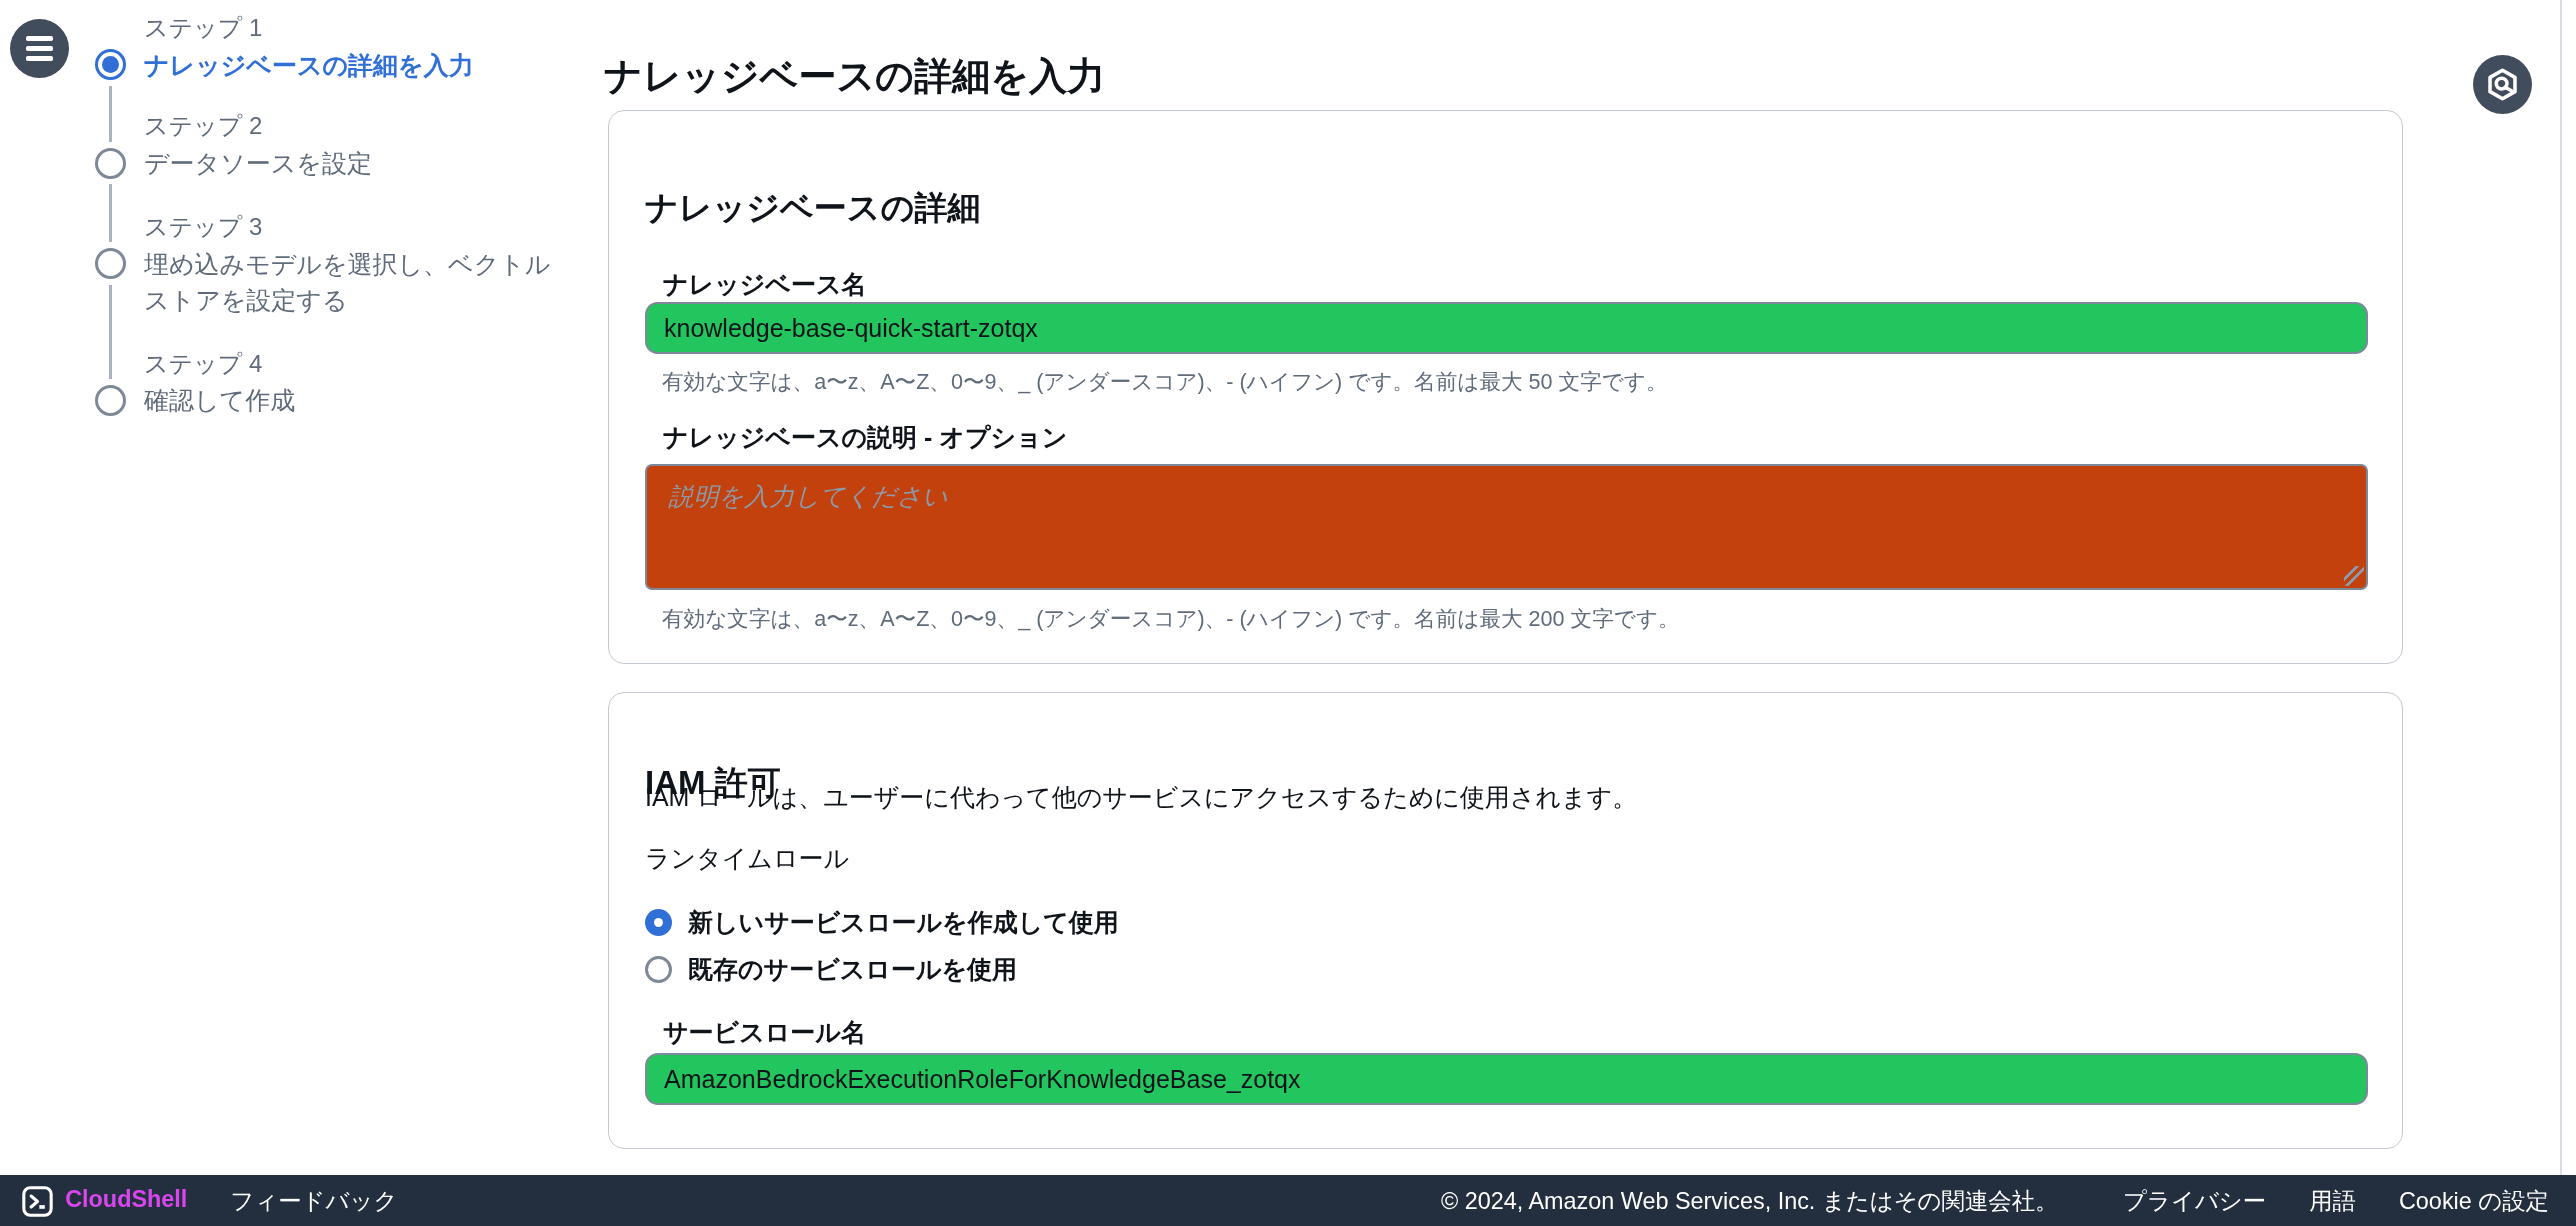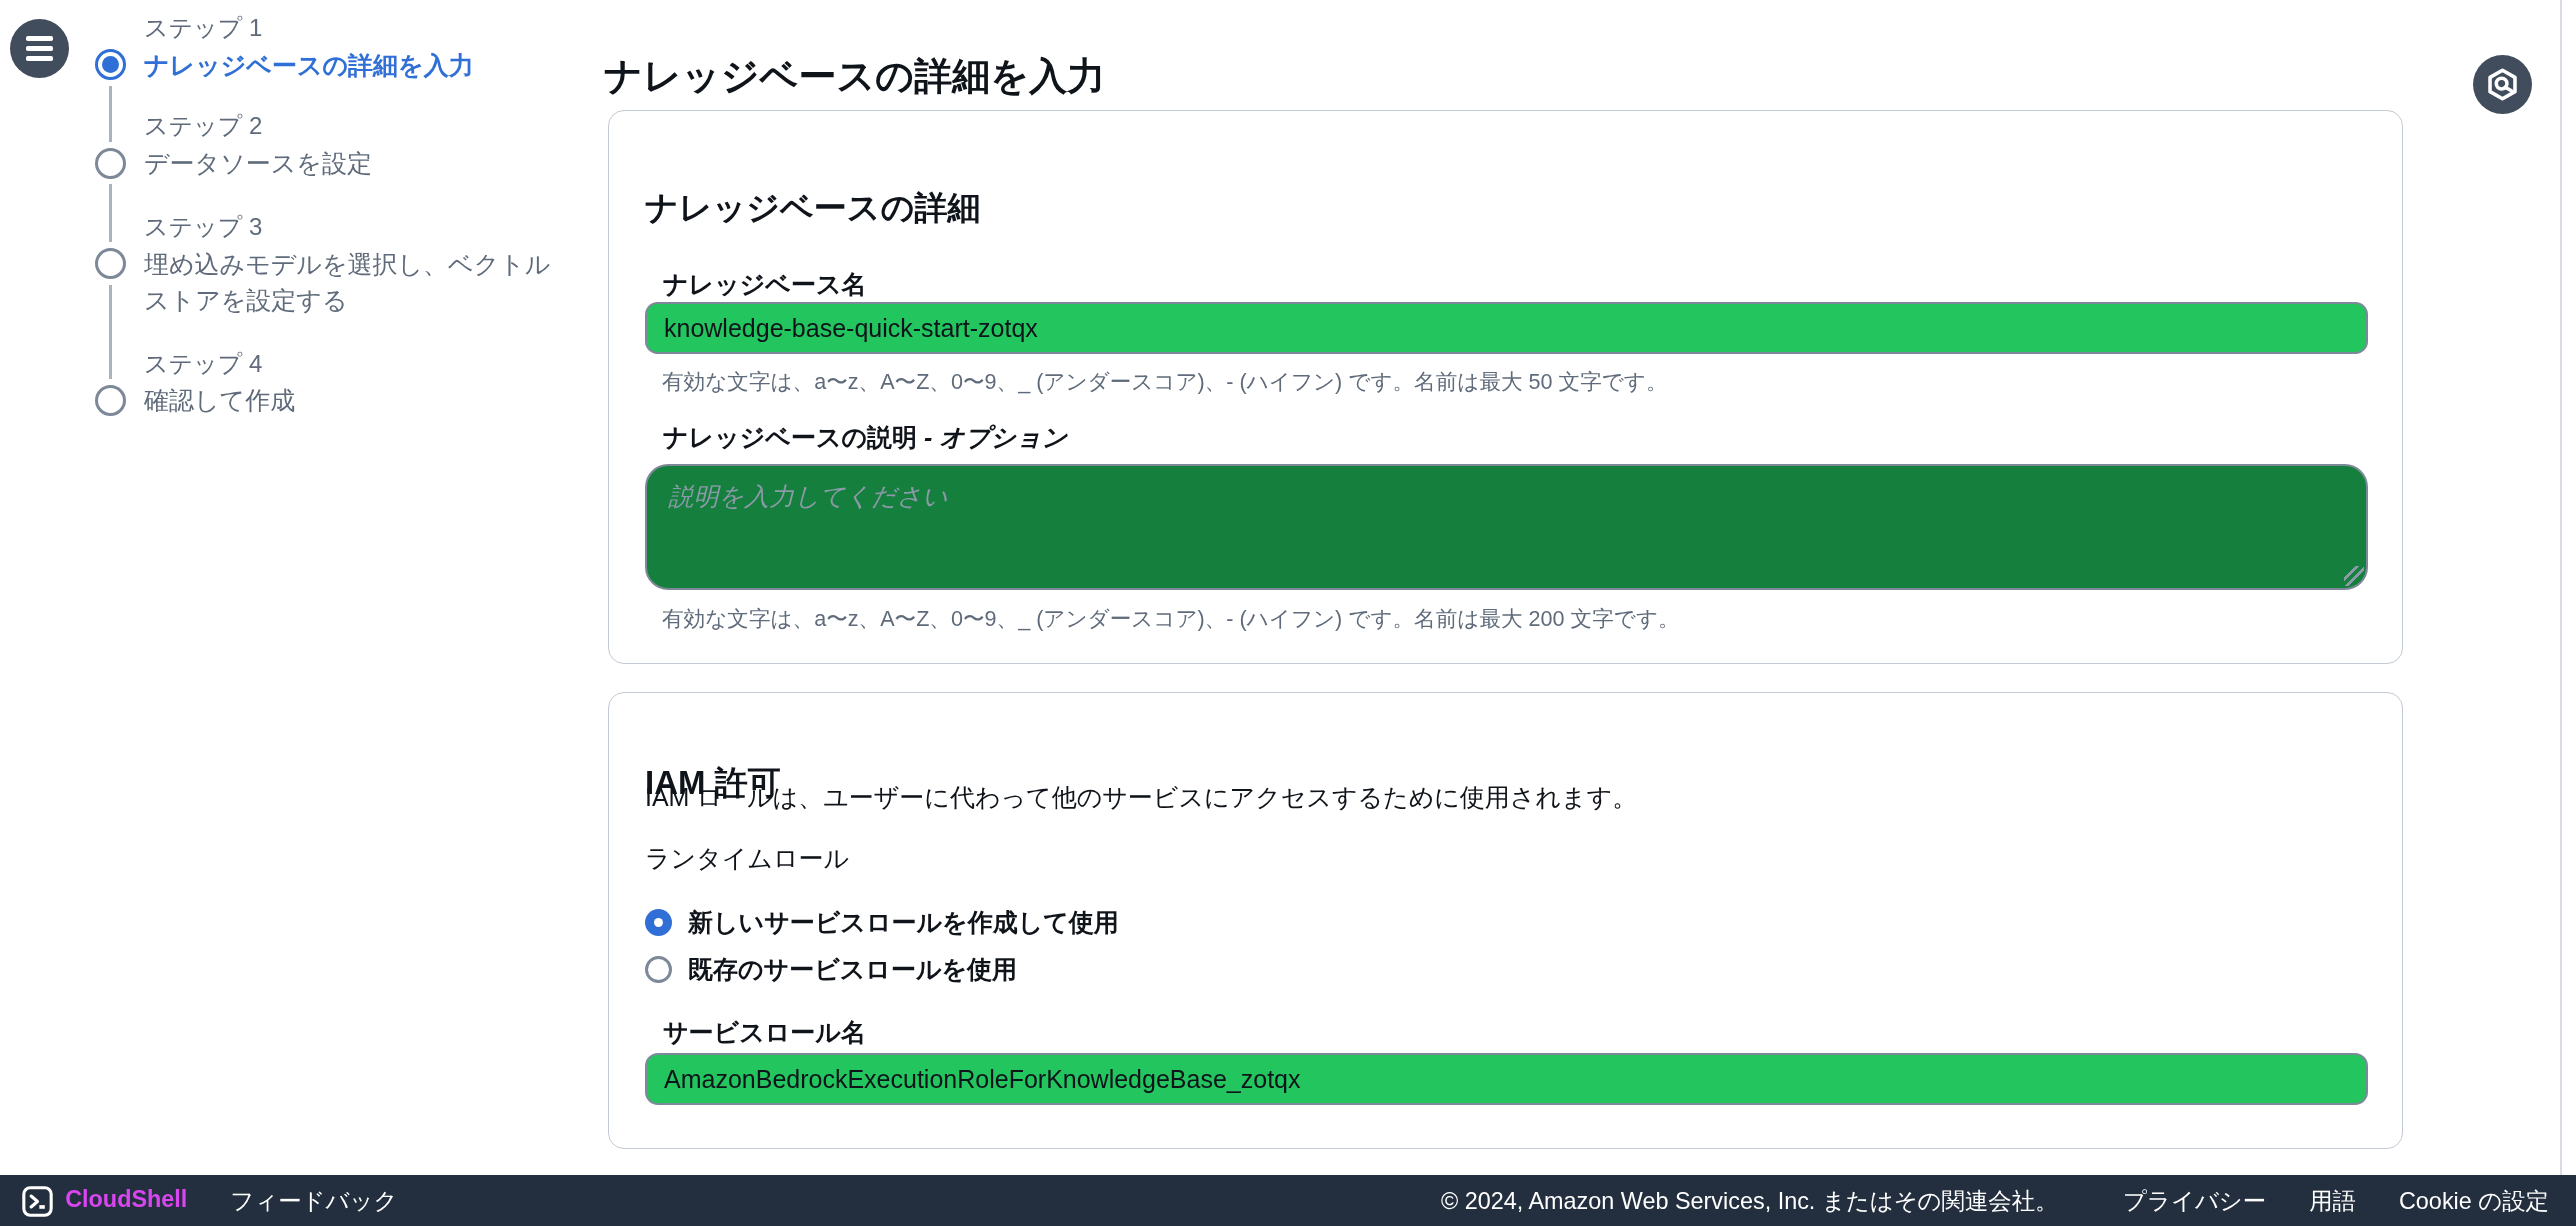--- a/index.html
+++ b/index.html
@@ -36,26 +36,26 @@
   .panel1{top:110px;height:554px;}
   .panel2{top:692px;height:457px;}
   .panel .ph{position:absolute;left:36px;font-size:33px;line-height:40px;font-weight:700;color:#0f141a;}
   .flabel{position:absolute;left:36px;font-size:25px;line-height:31px;font-weight:700;color:#0f141a;margin-left:18px;}
   .ftext{position:absolute;left:36px;font-size:25px;line-height:32px;color:#0f141a;}
   .fhelp{position:absolute;left:53px;font-size:21.6px;line-height:27px;color:#5f6b7a;}
   .tinput{position:absolute;left:36px;width:1723px;height:52px;box-sizing:border-box;
     border:2.7px solid #7d8998;border-radius:12.6px;font-family:inherit;font-size:25px;color:#0f141a;
     padding:0 17px;background:#22c55e;outline:none;}
   .tarea-wrap{position:absolute;left:36px;top:353px;width:1723px;height:126px;}
-  .tarea{width:100%;height:100%;box-sizing:border-box;border:2.7px solid #7d8998;border-radius:23px;
-    font-family:inherit;font-size:25px;color:#0f141a;padding:14.4px 21.6px;resize:none;outline:none;background:#15803d;}
+  .tarea{width:100%;height:100%;box-sizing:border-box;border:2.7px solid #7d8998;border-radius:7px;
+    font-family:inherit;font-size:25px;color:#0f141a;padding:14.4px 21.6px;resize:none;outline:none;background:#c2410c;}
   .tarea::placeholder, .tinput::placeholder{color:#8c99a8;font-style:italic;}
   .resize-grip{position:absolute;right:4.5px;bottom:4.5px;width:20px;height:20px;pointer-events:none;
     background:linear-gradient(135deg,transparent 0 8px,#8c99a8 8px 10.8px,transparent 10.8px 14.4px,#8c99a8 14.4px 17px,transparent 17px);}
-  .opt{font-style:italic;}
+  .opt{}
 
   
   .radio-row{position:absolute;left:36px;display:flex;align-items:center;gap:16px;cursor:pointer;font-weight:bold;}
   .r1{top:214px}.r2{top:261px}
   .rdot{width:27px;height:27px;border-radius:50%;box-sizing:border-box;flex:0 0 auto;}
   .rdot.sel{background:#2f6fd6;position:relative;}
   .rdot.sel::after{content:"";position:absolute;left:9px;top:9px;width:9px;height:9px;border-radius:50%;background:#fff;}
   .rdot.unsel{border:3.6px solid #7d8998;background:#fff;}
   .rlabel{font-size:25px;line-height:31px;color:#0f141a;}
 

